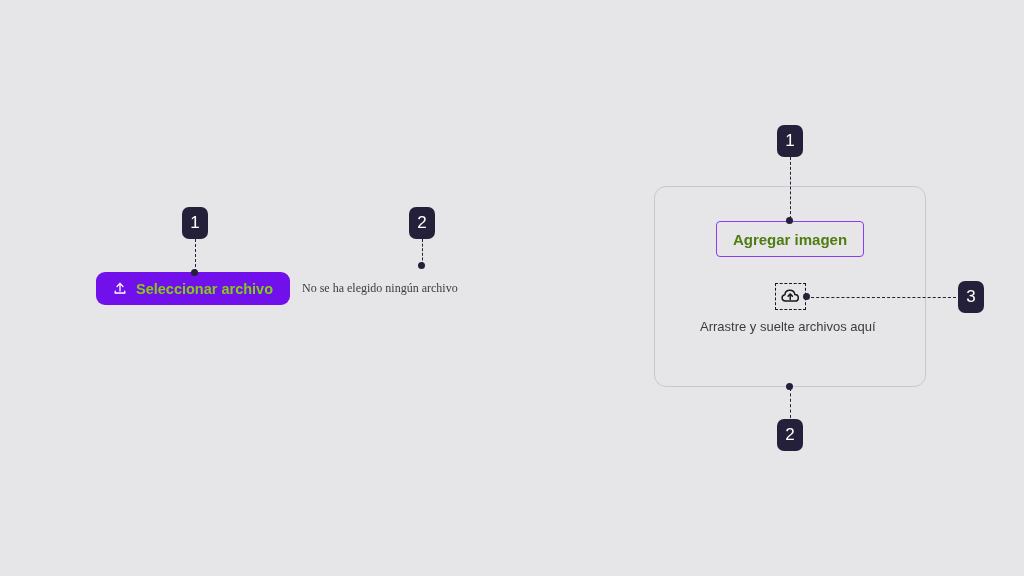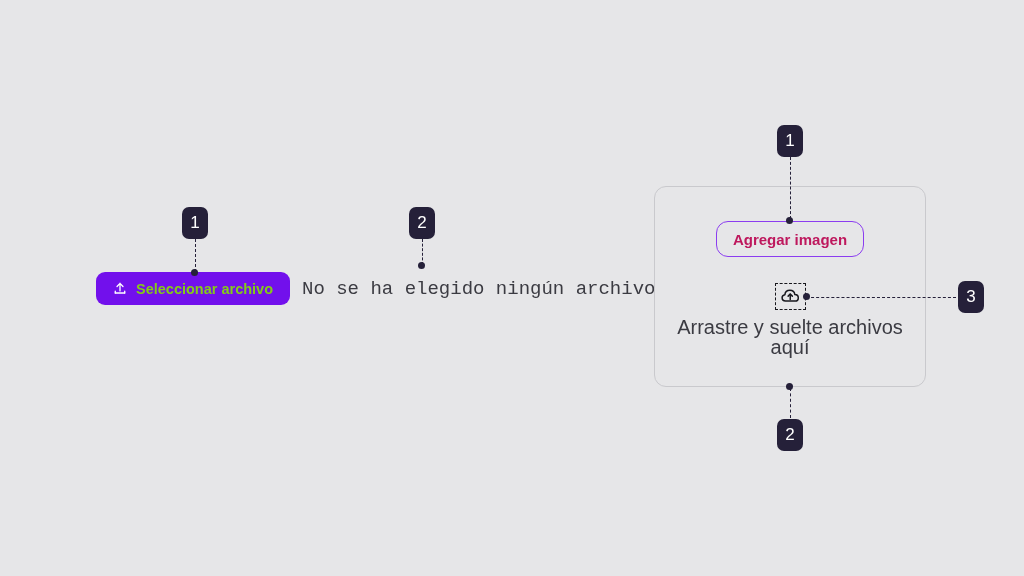--- a/index.html
+++ b/index.html
@@ -85,22 +85,22 @@
     cursor: pointer;
     white-space: nowrap;
   }
   .select-file-btn .up-ico {
     display: inline-flex;
     width: 14px;
     height: 14px;
   }
   .no-file-text {
     color: #3b3b42;
-    font-size: 19px;
-    font-family: Liberation Mono, monospace;
+    font-size: 12px;
+    font-family: Liberation Serif, serif;
     white-space: nowrap;
   }
 
   
   .drop-panel {
     position: absolute;
     left: 654px;
     top: 186px;
     width: 272px;
     height: 201px;
@@ -110,23 +110,23 @@
     box-sizing: border-box;
   }
   .agregar-btn {
     position: absolute;
     left: 716px;
     top: 221px;
     width: 148px;
     height: 36px;
     box-sizing: border-box;
     border: 1.6px solid #8b3df0;
-    border-radius: 12px;
+    border-radius: 4px;
     background: transparent;
-    color: #be185d;
+    color: #4d7c0f;
     font-size: 15px;
     font-weight: bold;
     font-family: "Liberation Sans", sans-serif;
     cursor: pointer;
     display: flex;
     align-items: center;
     justify-content: center;
     z-index: 5;
   }
   .cloud-box {
@@ -137,26 +137,25 @@
     height: 27px;
     box-sizing: border-box;
     border: 1.6px dashed #17171c;
     display: flex;
     align-items: center;
     justify-content: center;
     z-index: 5;
   }
   .drop-text {
     position: absolute;
-    left: 664px;
+    left: 700px;
     top: 317px;
     width: 252px;
-    text-align: center;
     color: #3b3b42;
-    font-size: 20px;
+    font-size: 13px;
     line-height: 20px;
     font-family: "Liberation Sans", sans-serif;
   }
 </style>
 </head>
 <body>
 
 <div id="stage">
 
   <div class="badge" style="left:182px; top:207px;">1</div>

